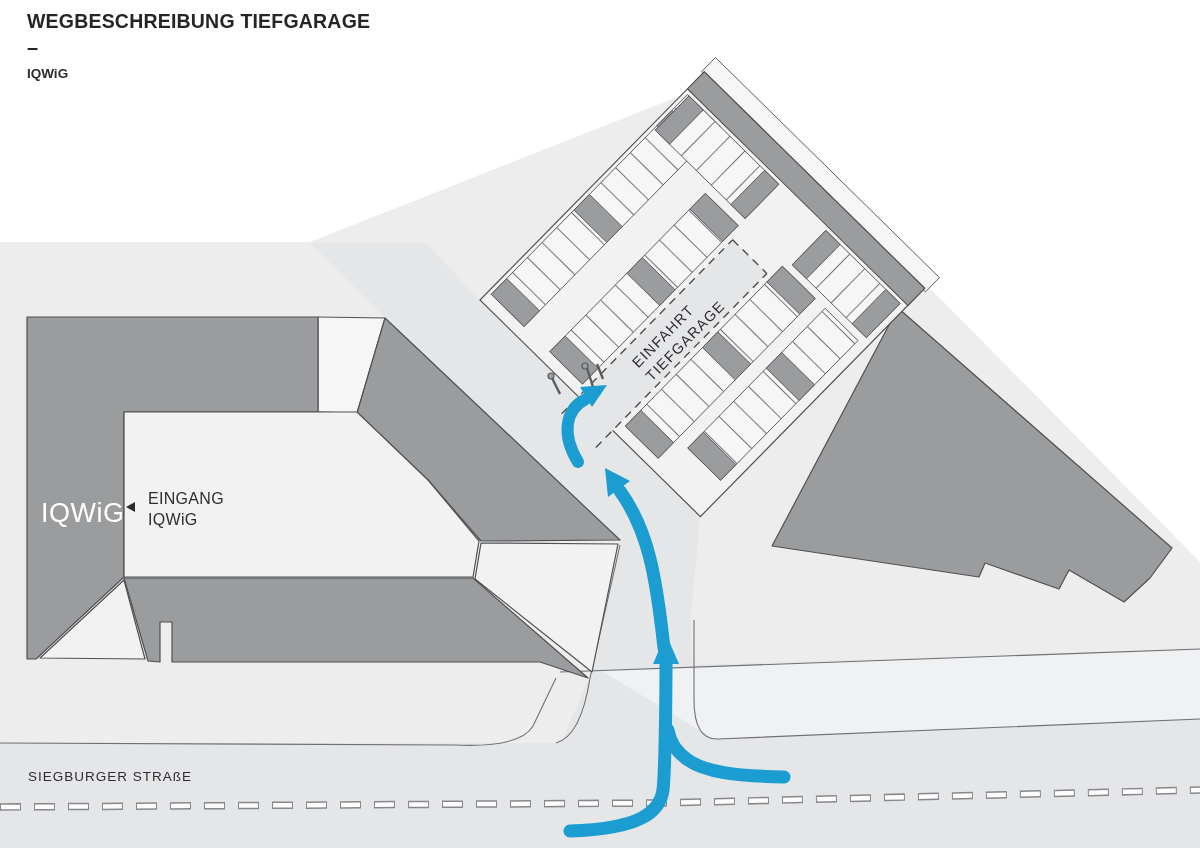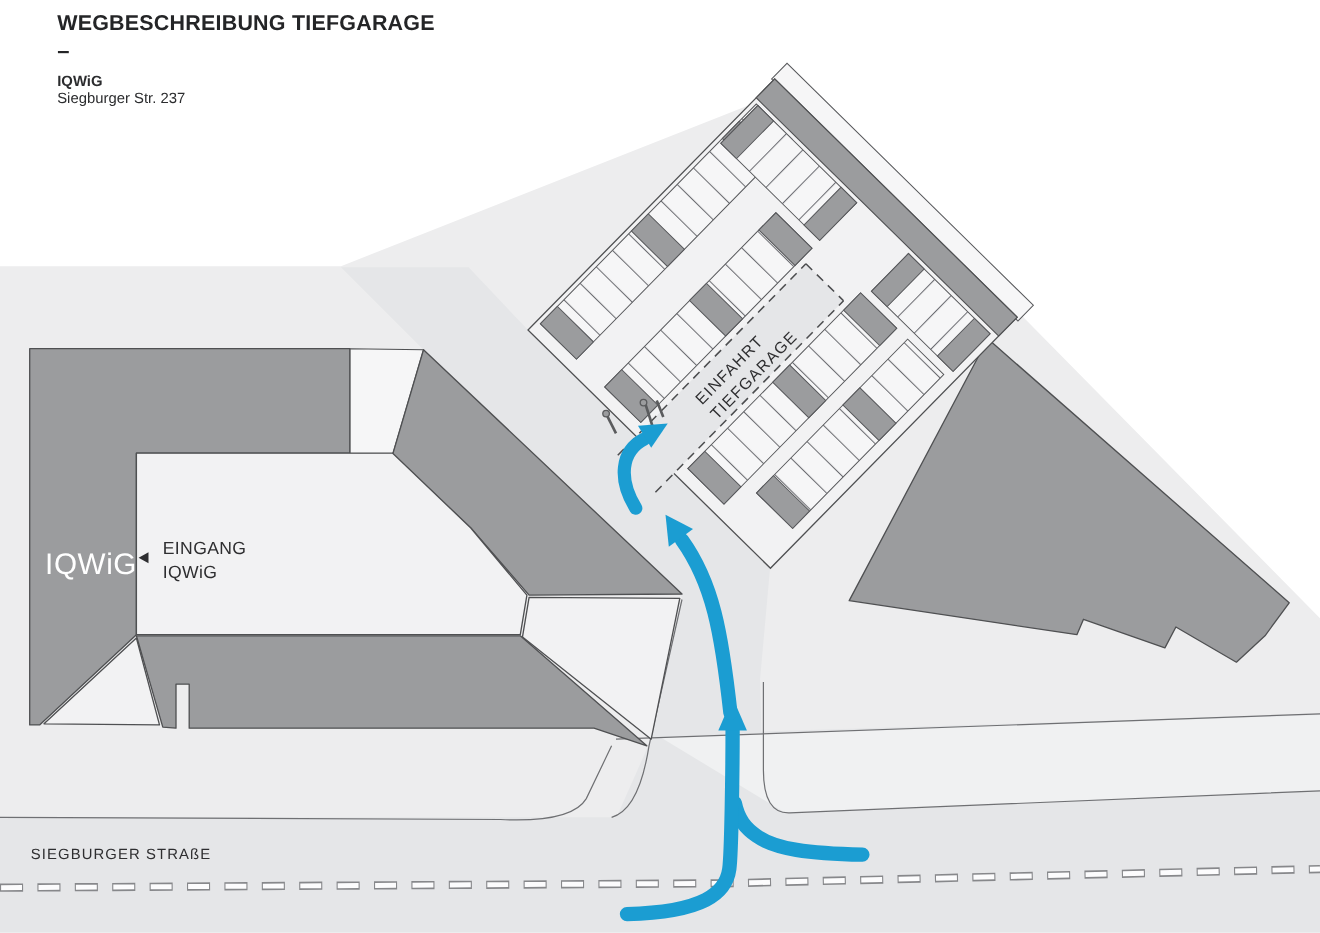--- a/index.html
+++ b/index.html
@@ -1,33 +1,32 @@
 <!DOCTYPE html>
 <html><head>
 <meta charset="utf-8">
 <style>
   html,body{margin:0;padding:0;background:#ffffff;}
   body{width:1200px;height:848px;position:relative;overflow:hidden;
        font-family:"Liberation Sans", sans-serif;}
   .map-stage{position:absolute;left:0;top:0;width:1200px;height:848px;}
-  .hdr{position:absolute;left:27px;top:10px;color:#2b2c2e;z-index:5;margin-left:25px;}
+  .hdr{position:absolute;left:27px;top:10px;color:#2b2c2e;z-index:5;}
   .hdr h1{font-size:19.5px;letter-spacing:.2px;margin:0;font-weight:bold;color:#242527;}
   .hdr .dash{font-size:20px;font-weight:bold;line-height:1;margin-top:4px;color:#242527;}
   .hdr .org{font-size:13.5px;font-weight:bold;margin-top:9px;}
   .hdr .addr{font-size:13.5px;line-height:1.38;}
   svg text{font-family:"Liberation Sans", sans-serif;}
 </style>
 </head>
 <body>
 
 <div class="hdr">
   <h1>WEGBESCHREIBUNG TIEFGARAGE</h1>
   <div class="dash">–</div>
   <div class="org">IQWiG</div>
-  <div class="addr">Siegburger Str. 237</div>
 </div>
 
 <svg class="map-stage" viewBox="0 0 1200 848">
   <defs>
     <pattern id="pv" width="21" height="10" patternUnits="userSpaceOnUse">
       <path d="M0.5,0 V10" stroke="#63646a" stroke-width="0.9"></path>
     </pattern>
     <pattern id="ph" width="10" height="21" patternUnits="userSpaceOnUse">
       <path d="M0,0.5 H10" stroke="#63646a" stroke-width="0.9"></path>
     </pattern>

